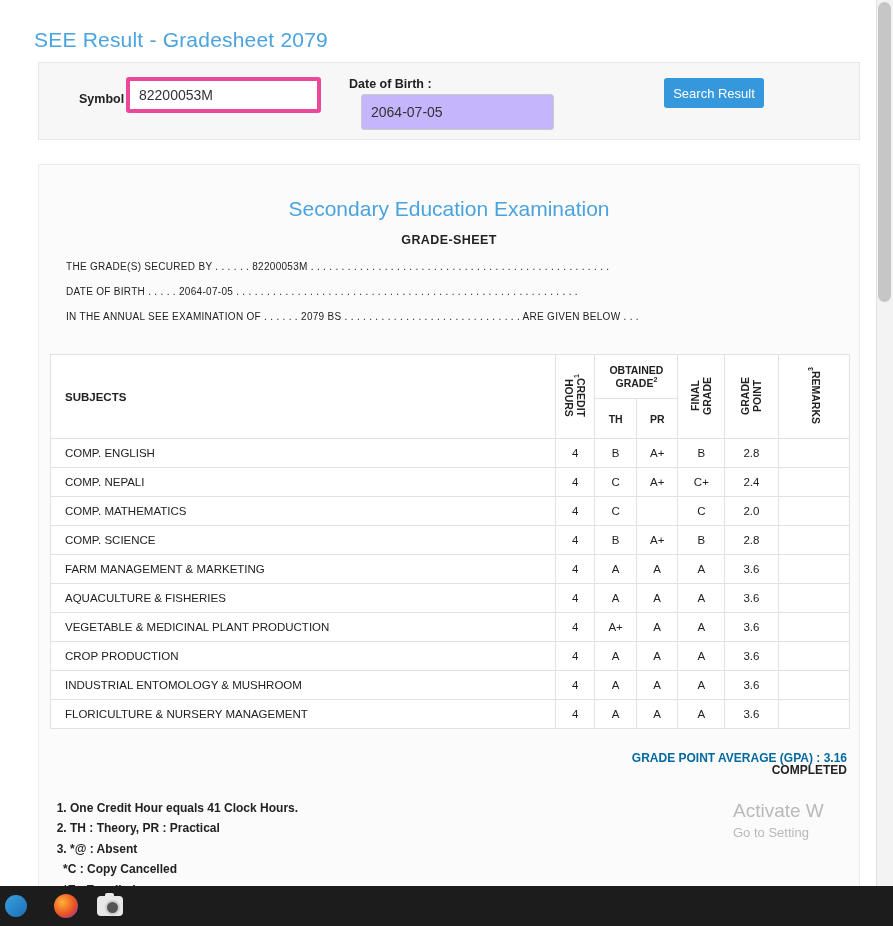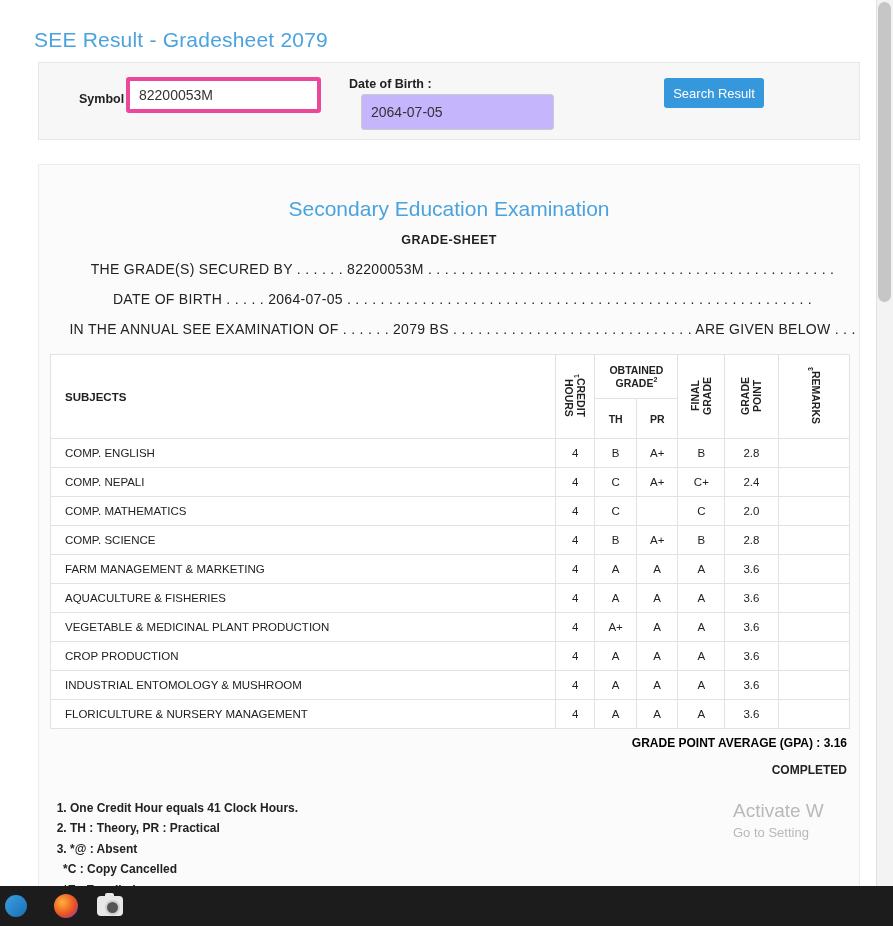--- a/index.html
+++ b/index.html
@@ -100,27 +100,26 @@
   }
   .gradesheet-sub {
     text-align: center;
     margin-top: 12px;
     font-size: 12.5px;
     font-weight: bold;
     color: #222;
     letter-spacing: 0.4px;
   }
   .dots-line {
-    font-size: 14px;
+    font-size: 10px;
     color: #222;
     margin: 14px 0 0 27px;
     letter-spacing: 0.3px;
     white-space: nowrap;
     overflow: hidden;
-    text-align: center;
   }
   .dots-line:first-of-type { margin-top: 22px; }
   
   table.grade-table {
     position: absolute;
     left: 11px; top: 189px;
     width: 800px;
     border-collapse: collapse;
     background: #fff;
     font-size: 11.5px;
@@ -177,24 +176,24 @@
   }
   td.subject {
     text-align: left;
     padding: 0 0 0 14px !important;
     height: 29px;
     font-size: 11.5px;
   }
   td.ctr { text-align: center; height: 29px; font-size: 11.5px; }
   .gpa-line {
     position: absolute;
-    right: 12px; top: 571px;
+    right: 12px; top: 586px;
     font-size: 12px;
     font-weight: bold;
-    color: #000000;
+    color: #0369a1;
   }
   .completed-line {
     position: absolute;
     right: 12px; top: 598px;
     font-size: 12px;
     font-weight: bold;
     color: #222;
   }
   
   .notes {

